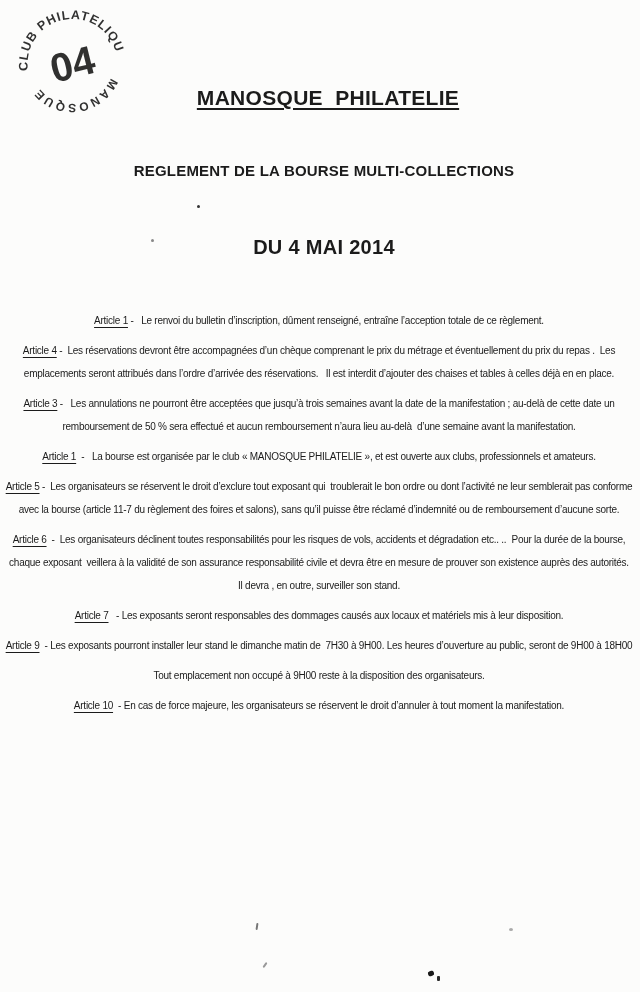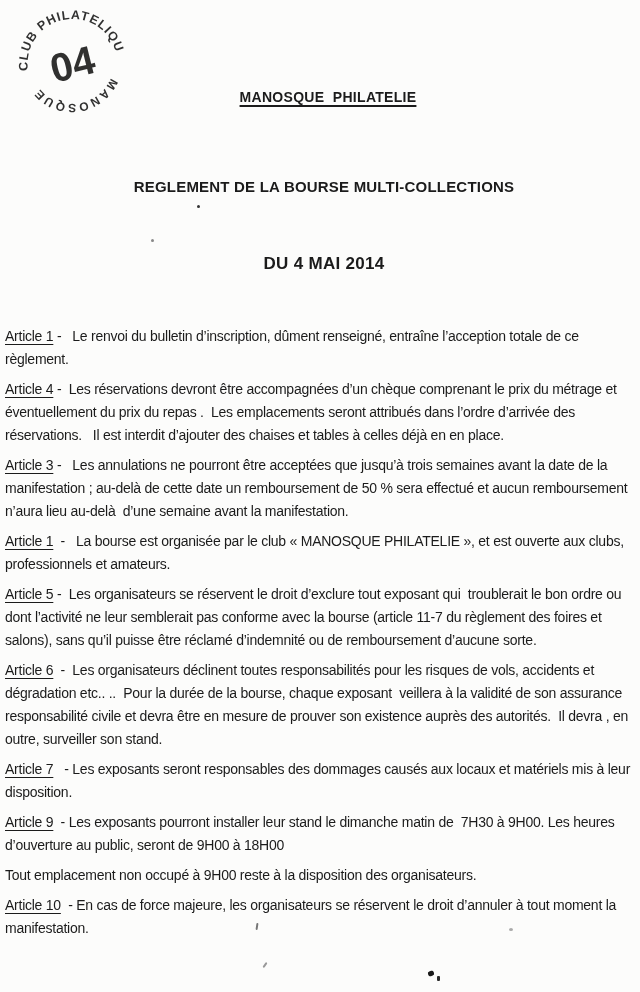--- a/index.html
+++ b/index.html
@@ -10,31 +10,32 @@
     background:#fcfcfb;
     color:#1b1b1b;
     font-family:"Liberation Sans","DejaVu Sans",sans-serif;
     overflow:hidden;
     box-sizing:border-box;
     padding:50px 7px 0 5px;
   }
   
   .hdr{text-align:center;white-space:pre-wrap;}
   .hdr-title{
-    font-size:14px;font-weight:700;letter-spacing:.3px;
+    font-size:21px;font-weight:700;letter-spacing:.3px;
     text-decoration:underline;text-underline-offset:3px;text-decoration-thickness:1.5px;
     margin:0 0 14px 18px;line-height:23px;
   }
-  .hdr-sub{font-size:15px;font-weight:700;letter-spacing:.2px;margin:16px 0 18px 10px;line-height:23px;}
-  .hdr-date{font-size:17px;font-weight:700;letter-spacing:.3px;margin:0 0 14px 10px;line-height:23px;}
+  .hdr-sub{font-size:15px;font-weight:700;letter-spacing:.2px;margin:0 0 18px 10px;line-height:23px;}
+  .hdr-date{font-size:20px;font-weight:700;letter-spacing:.3px;margin:0 0 14px 10px;line-height:23px;}
   
   .para{
-    font-size:14px;line-height:23px;letter-spacing:-.25px;
+    font-size:10px;line-height:23px;letter-spacing:-.25px;
     margin:0 0 7px 0;
     white-space:pre-wrap;
+    text-align:center;
   }
   .art-label{text-decoration:underline;text-underline-offset:2.5px;text-decoration-thickness:1.2px;}
   .inline-underline{text-decoration:underline;text-underline-offset:2.5px;text-decoration-thickness:1.2px;}
   
   .stamp{
     position:absolute;top:0;left:2px;
     transform:rotate(-14deg);
     transform-origin:70px 62px;
     opacity:.88;
   }

